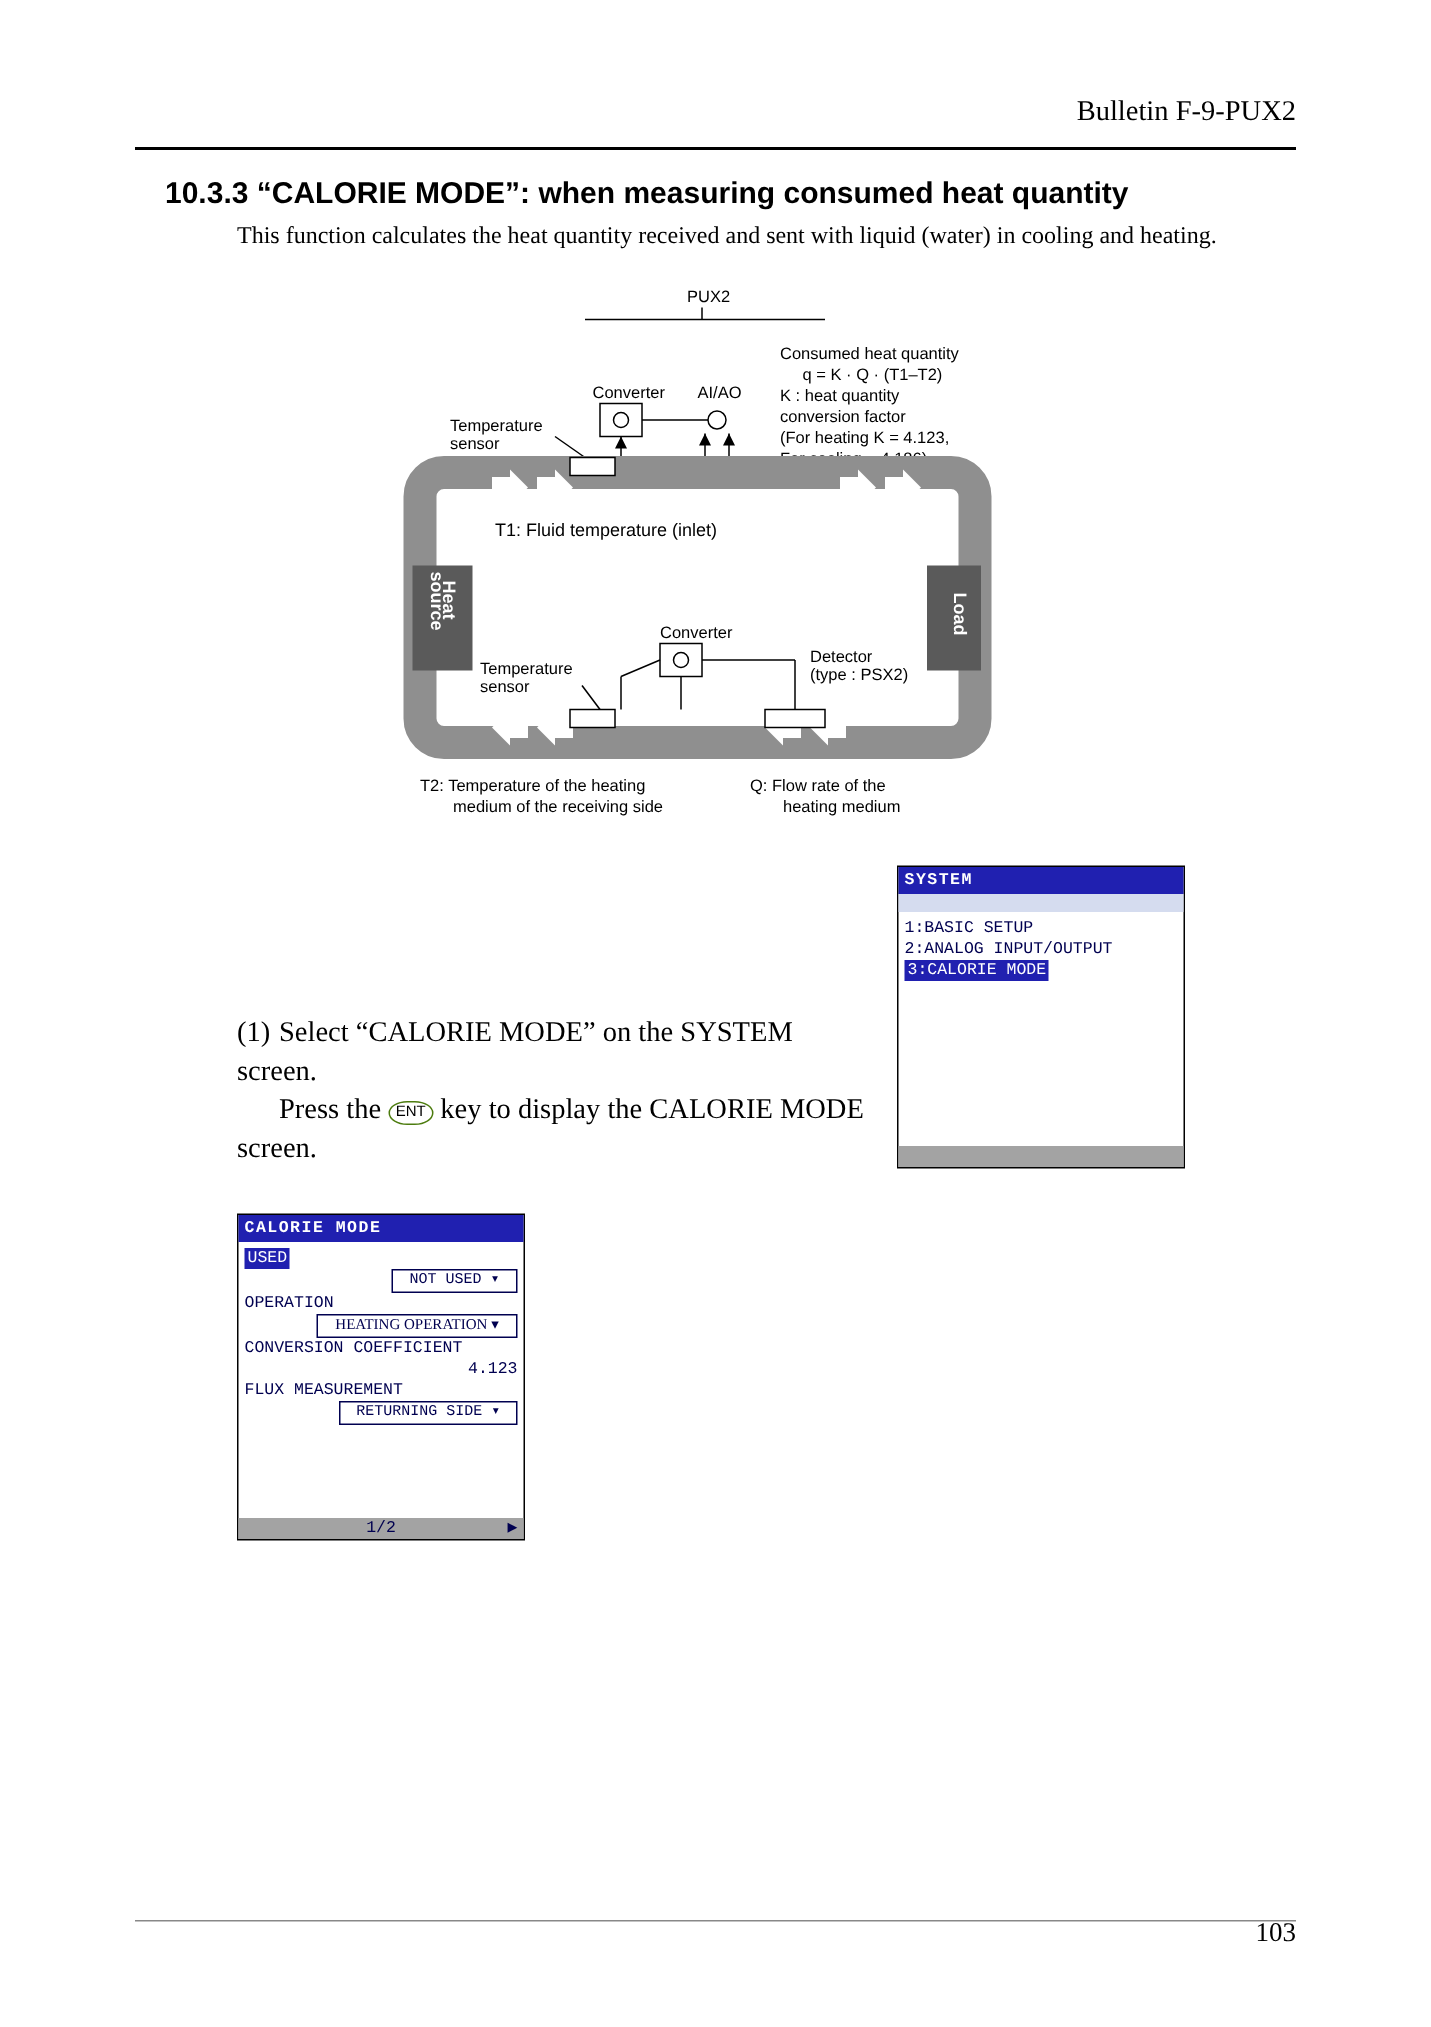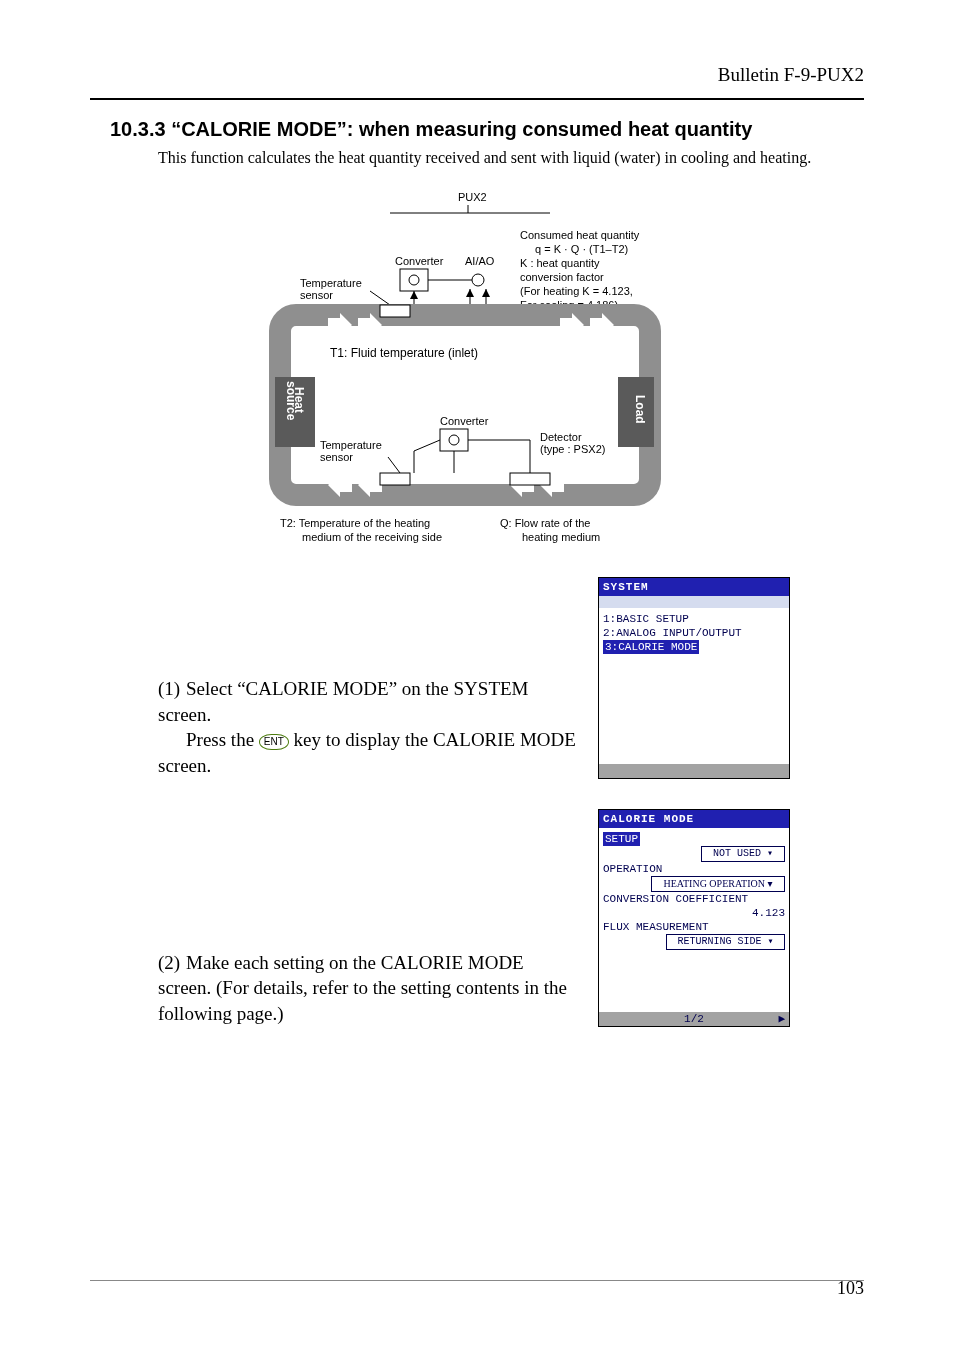--- a/index.html
+++ b/index.html
@@ -263,27 +263,24 @@
         <div class="row">1:BASIC SETUP</div>
         <div class="row">2:ANALOG INPUT/OUTPUT</div>
         <div class="row"><span class="sel">3:CALORIE MODE</span></div>
         <div style="height:110px"></div>
       </div>
       <div class="footerbar"></div>
     </div>
   </div>
 
   <div class="steps-block">
-    <div class="step-text">
-      <span class="step-num-hang">(2)</span><span>Make each setting on the CALORIE MODE screen. (For details, refer to the setting contents in the following page.)</span>
-    </div>
     <div class="lcd">
       <div class="titlebar">CALORIE MODE</div>
       <div class="body" style="min-height:180px">
-        <div class="row"><span class="sel">SETUP</span></div>
+        <div class="row"><span class="sel">USED</span></div>
         <div class="row right"><span class="ddfake" style="display:inline-block;width:80px;text-align:center;"><span>NOT USED</span> ▾</span></div>
         <div class="row">OPERATION</div>
         <div class="row right"><span class="ddfake" style="display:inline-block;width:130px;text-align:center;font-family:Liberation Serif, serif;"><span>HEATING OPERATION</span> ▾</span></div>
         <div class="row">CONVERSION COEFFICIENT</div>
         <div class="row right">4.123</div>
         <div class="row">FLUX MEASUREMENT</div>
         <div class="row right"><span class="ddfake" style="display:inline-block;width:115px;text-align:center;"><span>RETURNING SIDE</span> ▾</span></div>
         <div style="height:34px"></div>
       </div>
       <div class="footerbar">

